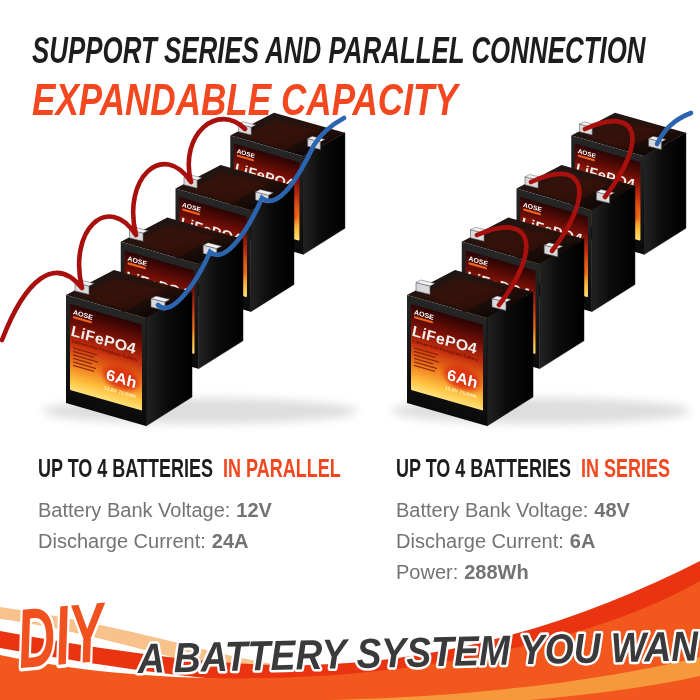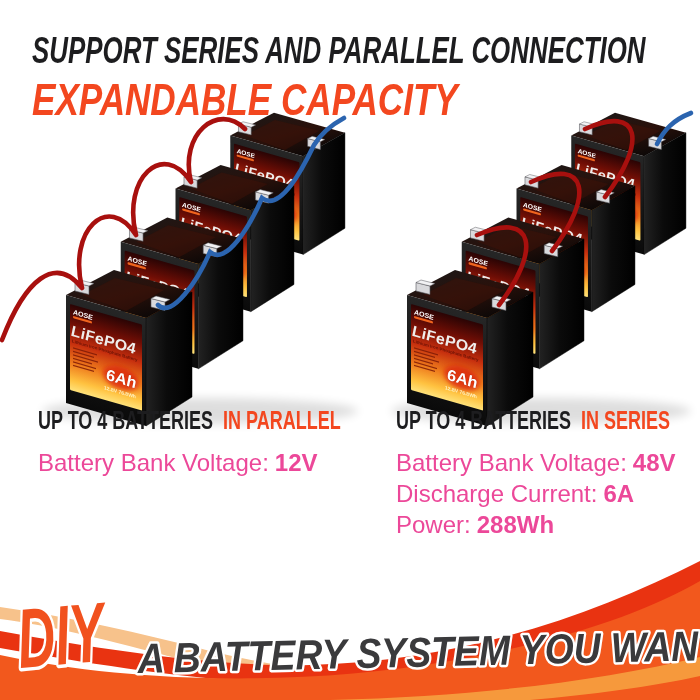--- a/index.html
+++ b/index.html
@@ -23,27 +23,27 @@
 
   
   .bBrand{font:italic 900 7px "Liberation Sans",sans-serif;fill:#FFFFFF;}
   .bChem{font:italic 900 15.5px "Liberation Sans",sans-serif;fill:#EFEDEB;letter-spacing:.3px;}
   .bChemSub{font:900 4.4px "Liberation Sans",sans-serif;fill:#6E1205;}
   .bCap{font:italic 900 16px "Liberation Sans",sans-serif;fill:#fff;stroke:#B3220A;
         stroke-width:.5;paint-order:stroke;}
   .bRating{font:900 5px "Liberation Sans",sans-serif;fill:#FFF2C0;}
 
   
-  .col{position:absolute;top:408px;}
+  .col{position:absolute;top:456px;}
   .colLeft{left:38px;}
   .colRight{left:396px;}
   .cap{font-weight:900;font-size:25px;line-height:1;color:#1D1D1F;white-space:nowrap;
        transform:scaleX(0.72);transform-origin:left top;}
   .cap .hl{color:#F3471F;margin-left:7px;}
-  .specs{margin-top:14px;font-size:24px;line-height:31px;color:#ec4899;white-space:nowrap;}
+  .specs{margin-top:14px;font-size:20px;line-height:31px;color:#737373;white-space:nowrap;}
   .specs .sv{font-weight:700;margin-left:6px;}
 
   
   .banner{position:absolute;left:0;top:555px;width:700px;height:145px;overflow:visible;}
   .tDiy{font:italic 900 84px "Liberation Sans",sans-serif;fill:#F1511E;stroke:#FFFFFF;
         stroke-width:7;paint-order:stroke;stroke-linejoin:round;}
   .tTag{font:italic 900 42px "Liberation Sans",sans-serif;fill:#3A3A3C;stroke:#FFFFFF;
         stroke-width:5;paint-order:stroke;stroke-linejoin:round;}
 </style>
 </head>
@@ -143,20 +143,23 @@
 
   <section class="col colLeft">
     <div class="cap">
       <span>UP TO 4 BATTERIES</span>
       <span class="hl">IN PARALLEL</span>
     </div>
     <div class="specs">
       <div class="specRow">
         <span class="sl">Battery Bank Voltage:</span><span class="sv">12V</span>
       </div>
+      <div class="specRow">
+        <span class="sl">Discharge Current:</span><span class="sv">24A</span>
+      </div>
     </div>
   </section>
 
   <section class="col colRight">
     <div class="cap">
       <span>UP TO 4 BATTERIES</span>
       <span class="hl">IN SERIES</span>
     </div>
     <div class="specs">
       <div class="specRow">

